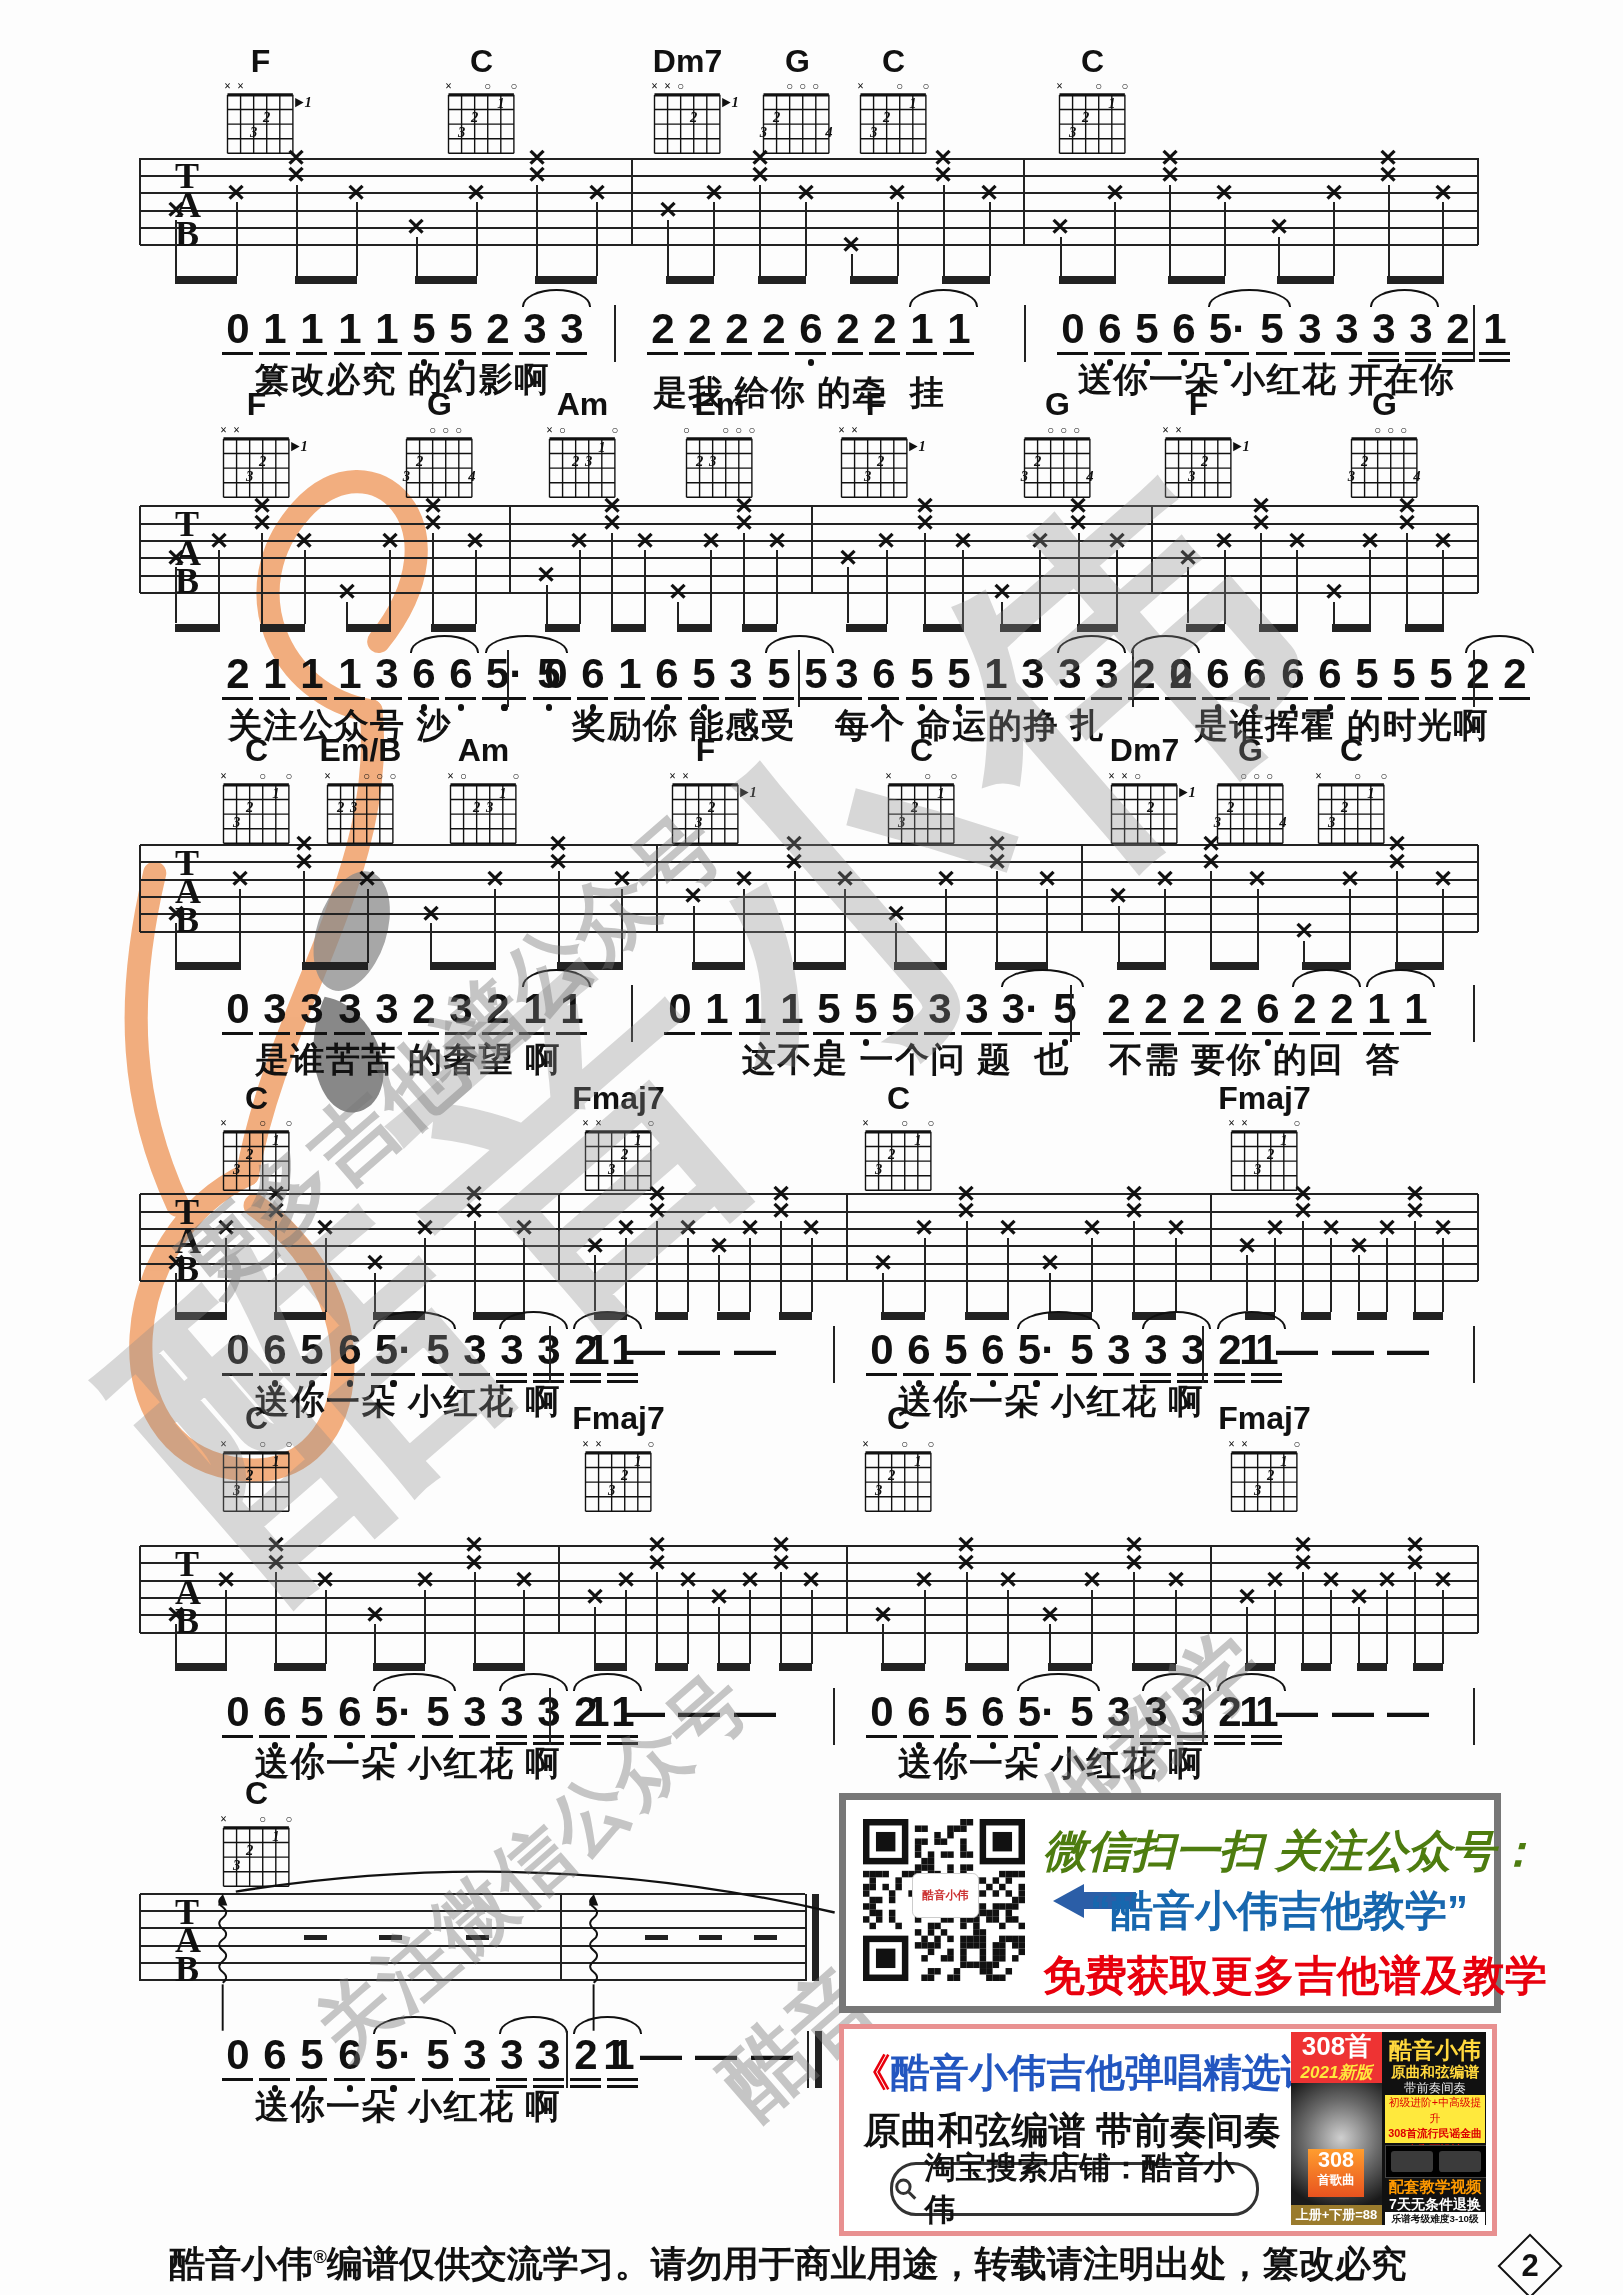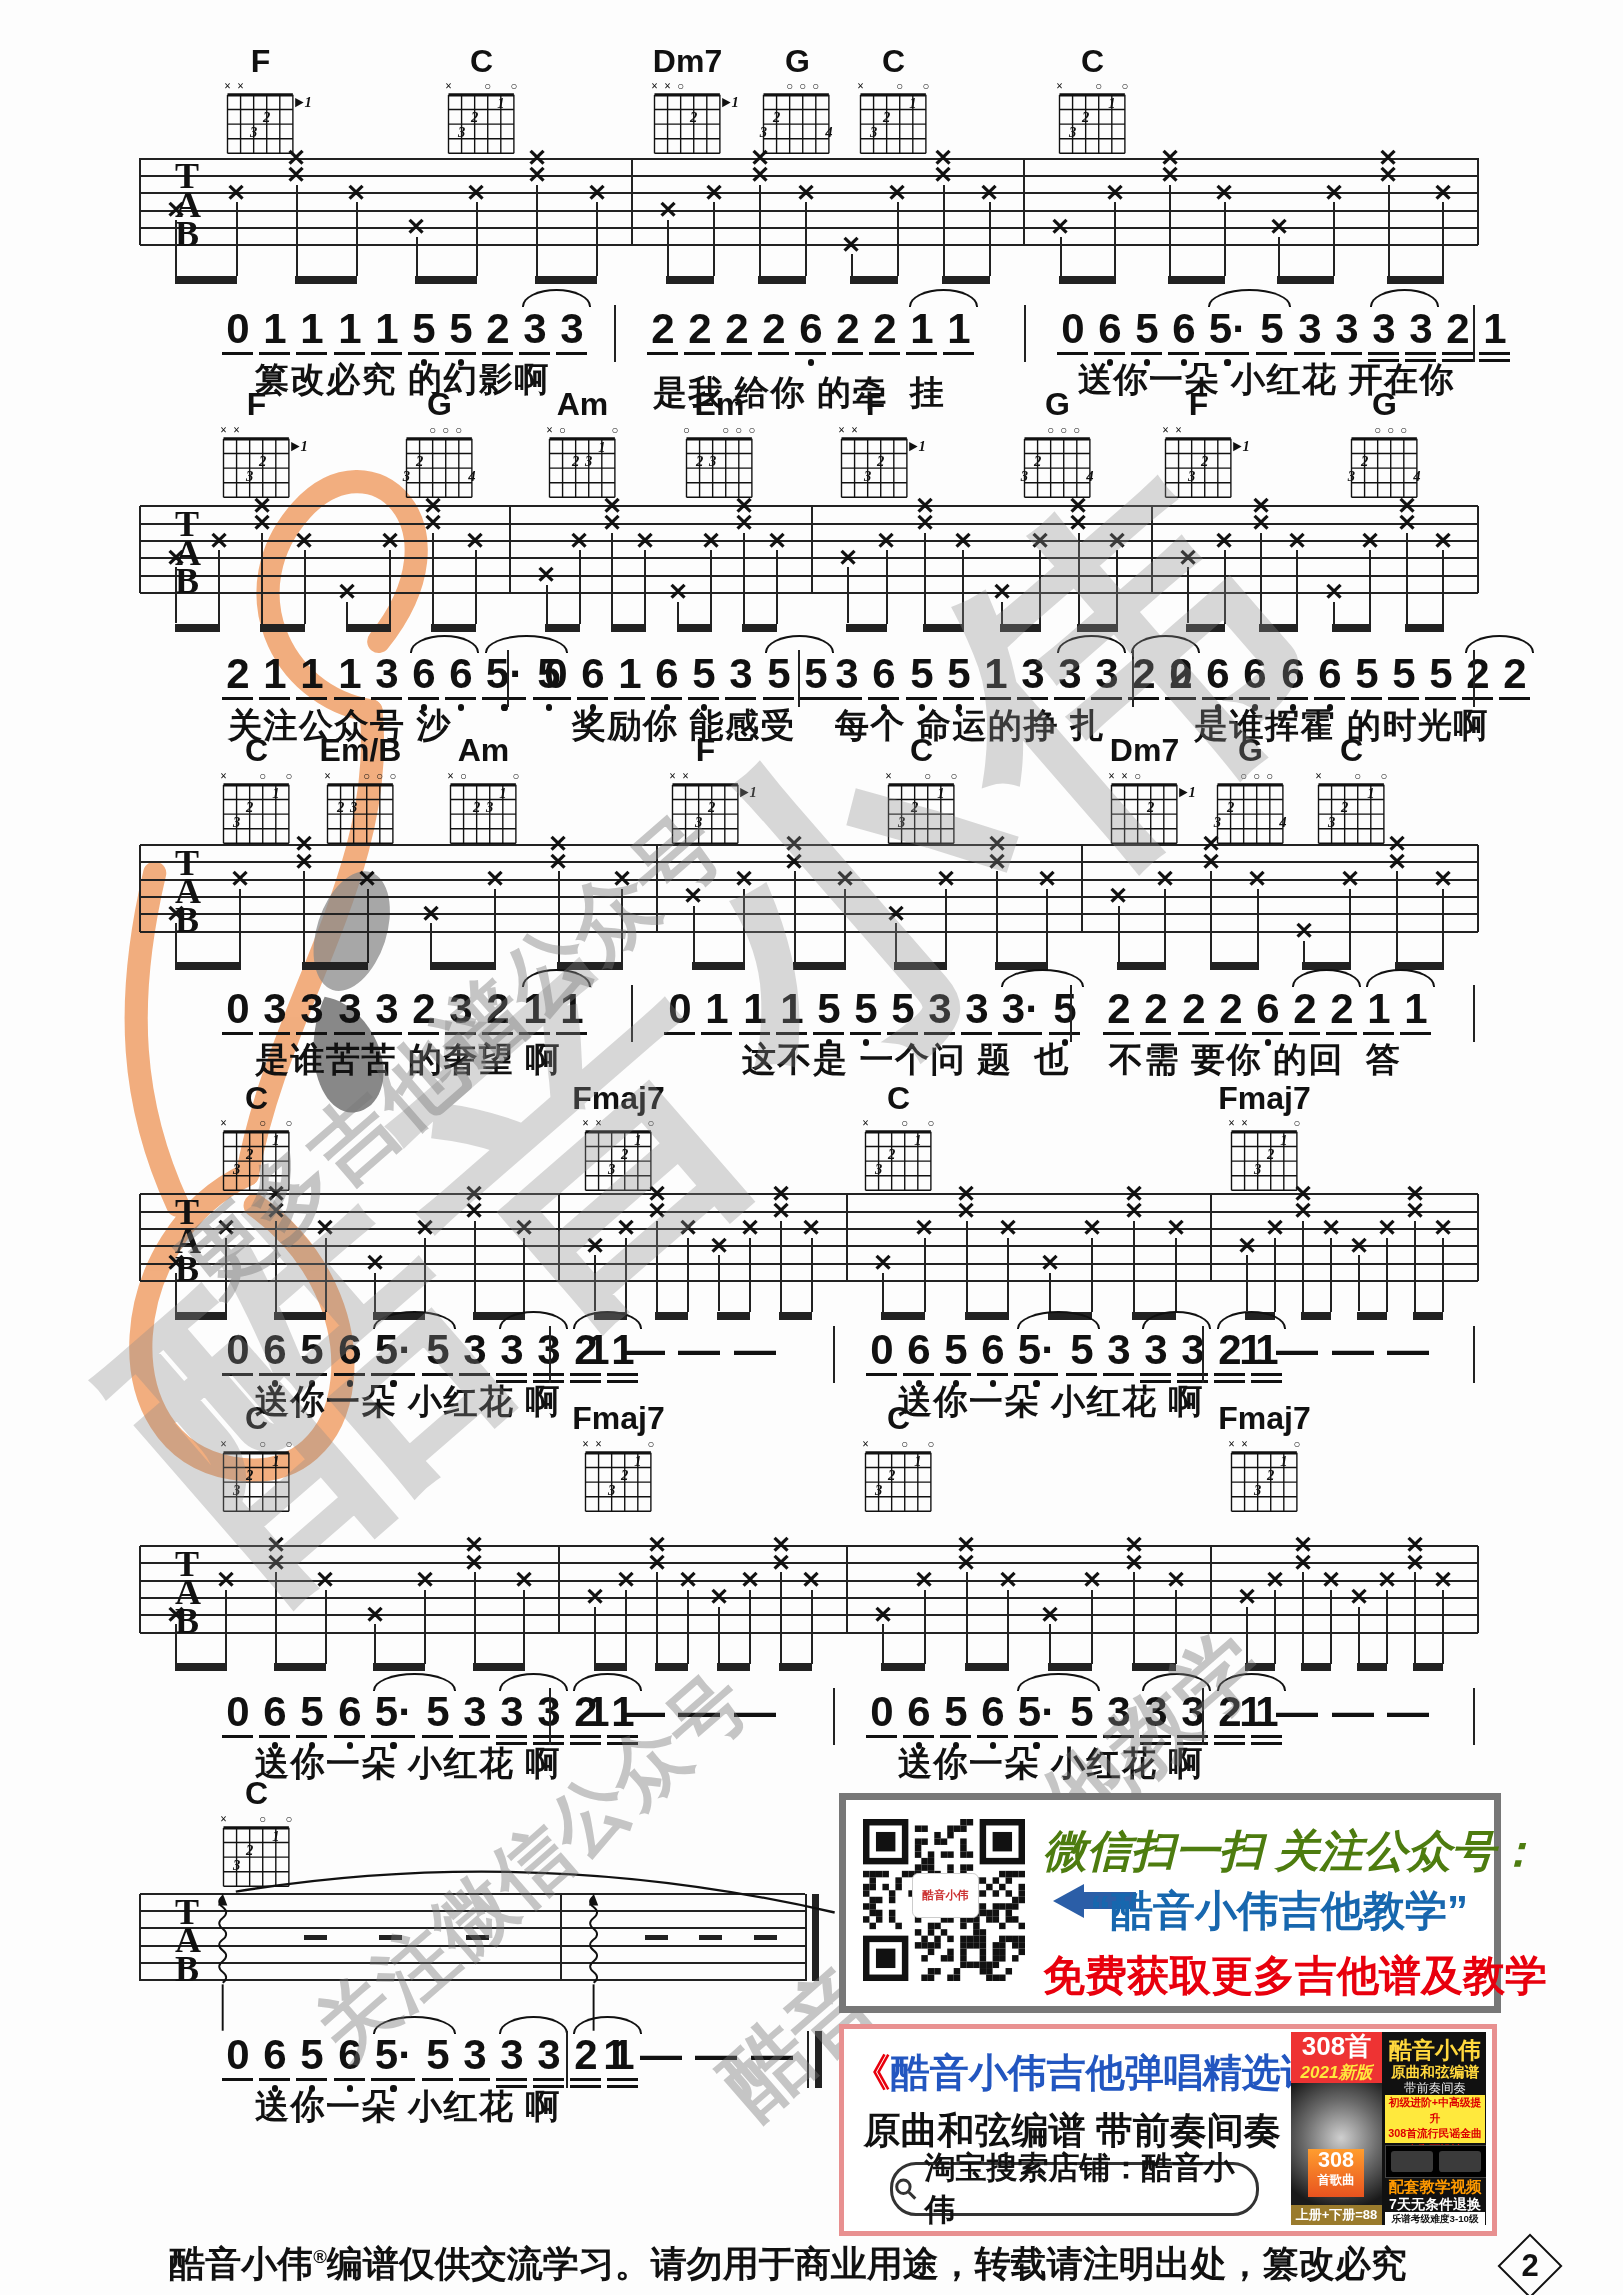--- a/index.html
+++ b/index.html
@@ -1643,21 +1643,21 @@
       <div style="position:absolute;left:17px;top:66px;width:56px;height:48px;background:linear-gradient(#ff9d2e,#e8531f);text-align:center;">
         <div style="font-size:21.6px;font-weight:bold;color:#fff;line-height:1.05;">308</div>
         <div style="font-size:12.4px;font-weight:bold;color:#fff;">首歌曲</div>
       </div>
     </div>
     <div style="position:absolute;left:0;top:173px;width:91px;height:20px;background:#9a7b2d;color:#fff;font-size:13px;font-weight:bold;text-align:center;line-height:20px;">上册+下册=88元</div>
     <div style="position:absolute;left:94px;top:3.1px;width:100px;text-align:center;font-size:23px;font-weight:bold;color:#ffd83d;">酷音小伟</div>
     <div style="position:absolute;left:94px;top:31px;width:100px;text-align:center;font-size:14.7px;font-weight:bold;color:#ffd83d;">原曲和弦编谱</div>
     <div style="position:absolute;left:94px;top:48px;width:100px;text-align:center;font-size:12.4px;color:#eee;">带前奏间奏</div>
     <div style="position:absolute;left:94px;top:63px;width:100px;height:48px;background:#ffe93d;text-align:center;">
-      <div style="font-size:10.8px;font-weight:bold;color:#d00;line-height:1.45;">初级进阶+中高级提升</div>
+      <div style="font-size:10.8px;font-weight:normal;color:#d00;line-height:1.45;">初级进阶+中高级提升</div>
       <div style="font-size:10.8px;font-weight:bold;color:#d00;line-height:1.45;">308首流行民谣金曲</div>
       <div style="font-size:10.8px;font-weight:bold;color:#d00;line-height:1.45;">免翻页设计</div>
     </div>
     <div style="position:absolute;left:94px;top:113px;width:100px;height:31px;background:#000;border:0.8px solid #444;">
       <div style="position:absolute;left:4.6px;top:4.6px;width:42px;height:21.6px;background:#3b3b3b;border-radius:3.1px;"></div>
       <div style="position:absolute;left:53px;top:4.6px;width:42px;height:21.6px;background:#3b3b3b;border-radius:3.1px;"></div>
     </div>
     <div style="position:absolute;left:94px;top:145px;width:100px;text-align:center;font-size:15.5px;font-weight:bold;color:#ff9a00;">配套教学视频</div>
     <div style="position:absolute;left:94px;top:164px;width:100px;text-align:center;font-size:14px;font-weight:bold;color:#fff;">7天无条件退换</div>
     <div style="position:absolute;left:94px;top:180px;width:100px;height:13px;background:#fff;color:#111;font-size:9.7px;font-weight:bold;text-align:center;line-height:13px;">乐谱考级难度3-10级</div>

